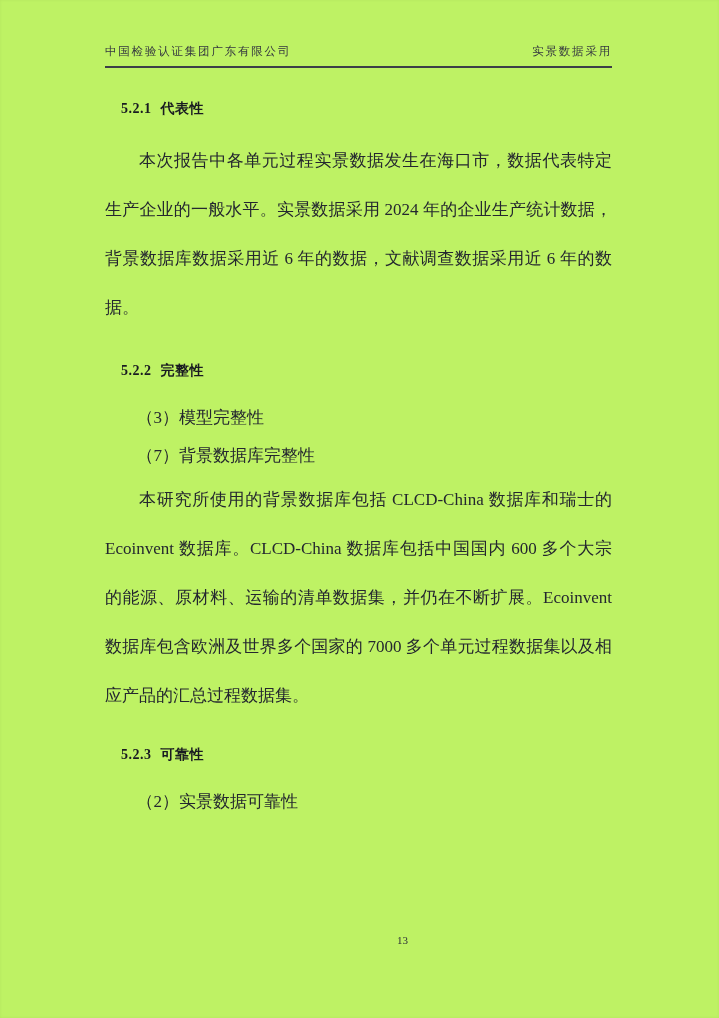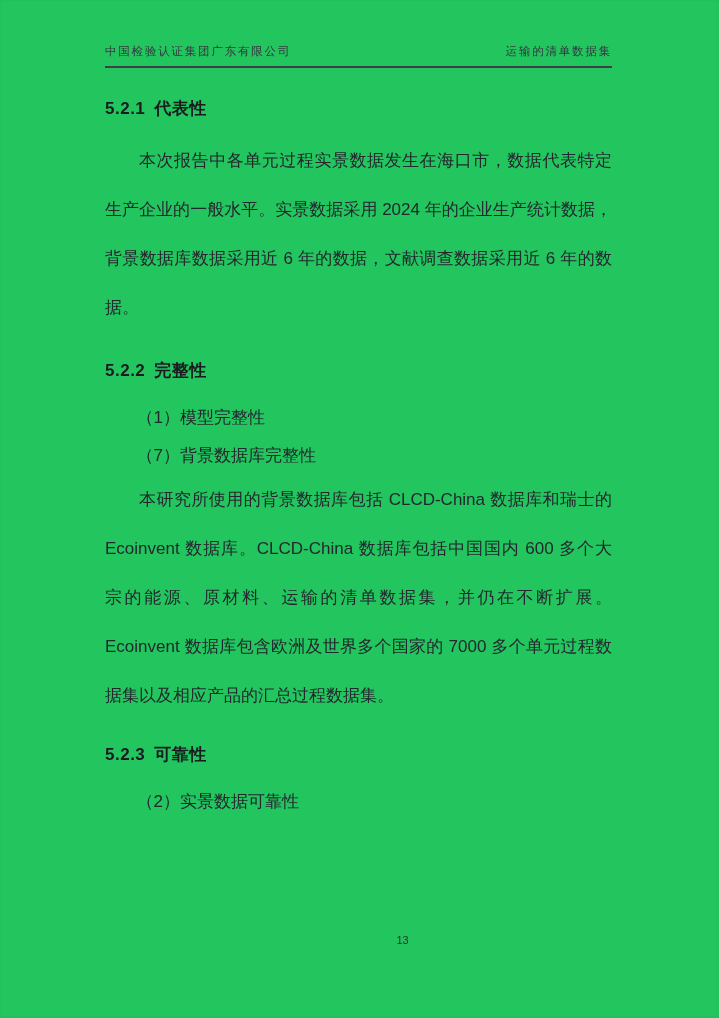--- a/index.html
+++ b/index.html
@@ -4,22 +4,22 @@
 <style>
   html, body {
     margin: 0;
     padding: 0;
     background: #ffffff;
   }
   .page {
     position: relative;
     width: 719px;
     height: 1018px;
-    background: #22c55e;
-    font-family: Liberation Sans, sans-serif;
+    background: #bef264;
+    font-family: Liberation Serif, serif;
     color: #262a33;
     overflow: hidden;
     box-shadow: inset 0 0 3px rgba(0,0,0,0.06);
   }
   .doc-header {
     position: absolute;
     top: 44px;
     left: 105px;
     right: 107px;
     display: flex;
@@ -32,22 +32,22 @@
     color: #34373f;
     white-space: nowrap;
   }
   .doc-body {
     position: absolute;
     top: 71px;
     left: 105px;
     right: 107px;
   }
   .section-heading {
-    margin: 27px 0 0 0;
-    font-size: 17px;
+    margin: 27px 0 0 16px;
+    font-size: 14px;
     line-height: 22px;
     font-weight: bold;
     color: #191b21;
     letter-spacing: 0.5px;
   }
   .section-heading .sec-num {
     margin-right: 9px;
     letter-spacing: 0.5px;
   }
   .para {
@@ -81,34 +81,34 @@
     padding-left: 43px;
   }
 </style>
 </head>
 <body>
 
 <div class="page">
 
   <header class="doc-header">
     <span>中国检验认证集团广东有限公司</span>
-    <span>运输的清单数据集</span>
+    <span>实景数据采用</span>
   </header>
 
   <main class="doc-body">
 
     <h3 class="section-heading">
       <span class="sec-num">5.2.1</span><span>代表性</span>
     </h3>
     <p class="para first-after-heading">本次报告中各单元过程实景数据发生在海口市，数据代表特定生产企业的一般水平。实景数据采用 2024 年的企业生产统计数据，背景数据库数据采用近 6 年的数据，文献调查数据采用近 6 年的数据。</p>
 
     <h3 class="section-heading s2-heading">
       <span class="sec-num">5.2.2</span><span>完整性</span>
     </h3>
-    <p class="subheading gap-above">（1）模型完整性</p>
+    <p class="subheading gap-above">（3）模型完整性</p>
     <p class="subheading">（7）背景数据库完整性</p>
     <p class="para">本研究所使用的背景数据库包括 CLCD-China 数据库和瑞士的 Ecoinvent 数据库。CLCD-China 数据库包括中国国内 600 多个大宗的能源、原材料、运输的清单数据集，并仍在不断扩展。Ecoinvent 数据库包含欧洲及世界多个国家的 7000 多个单元过程数据集以及相应产品的汇总过程数据集。</p>
 
     <h3 class="section-heading s3-heading">
       <span class="sec-num">5.2.3</span><span>可靠性</span>
     </h3>
     <p class="subheading gap-above">（2）实景数据可靠性</p>
 
   </main>
 

